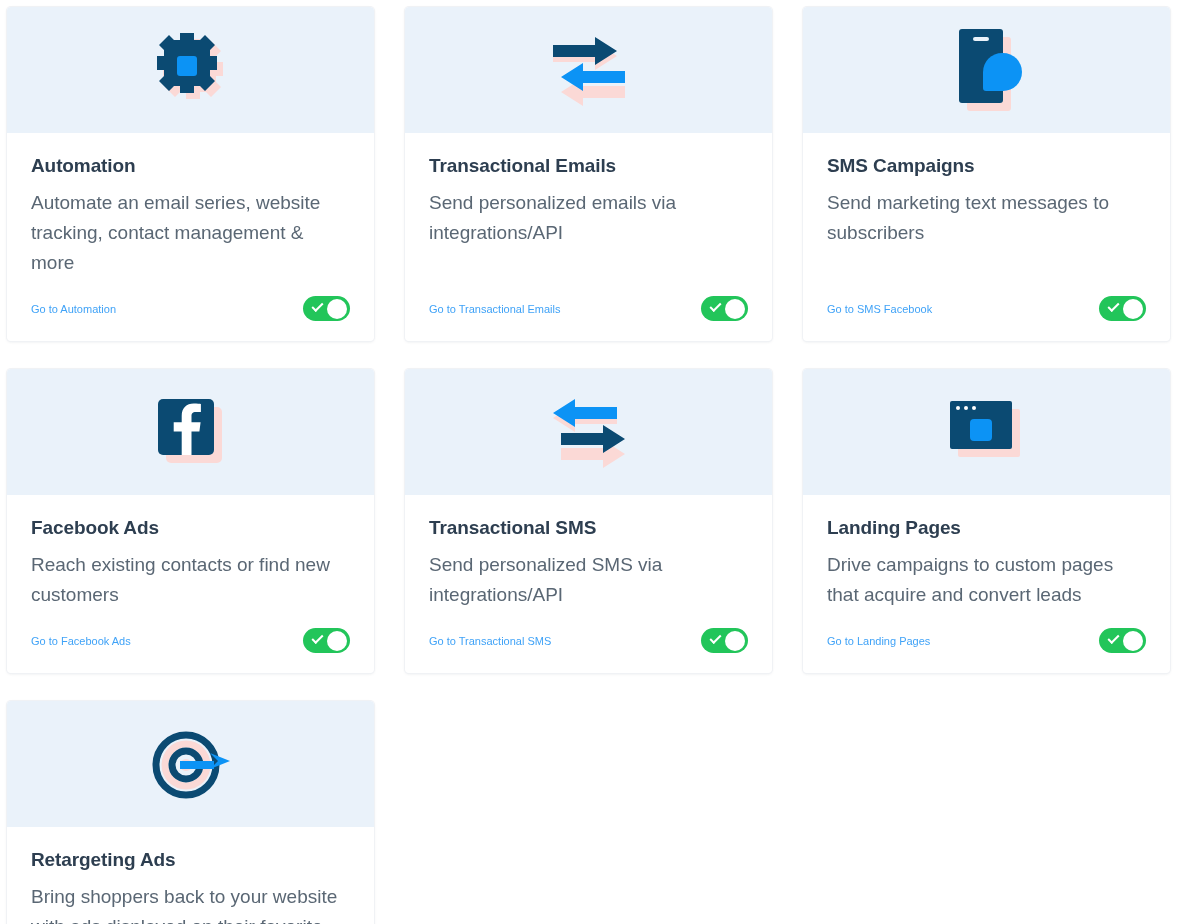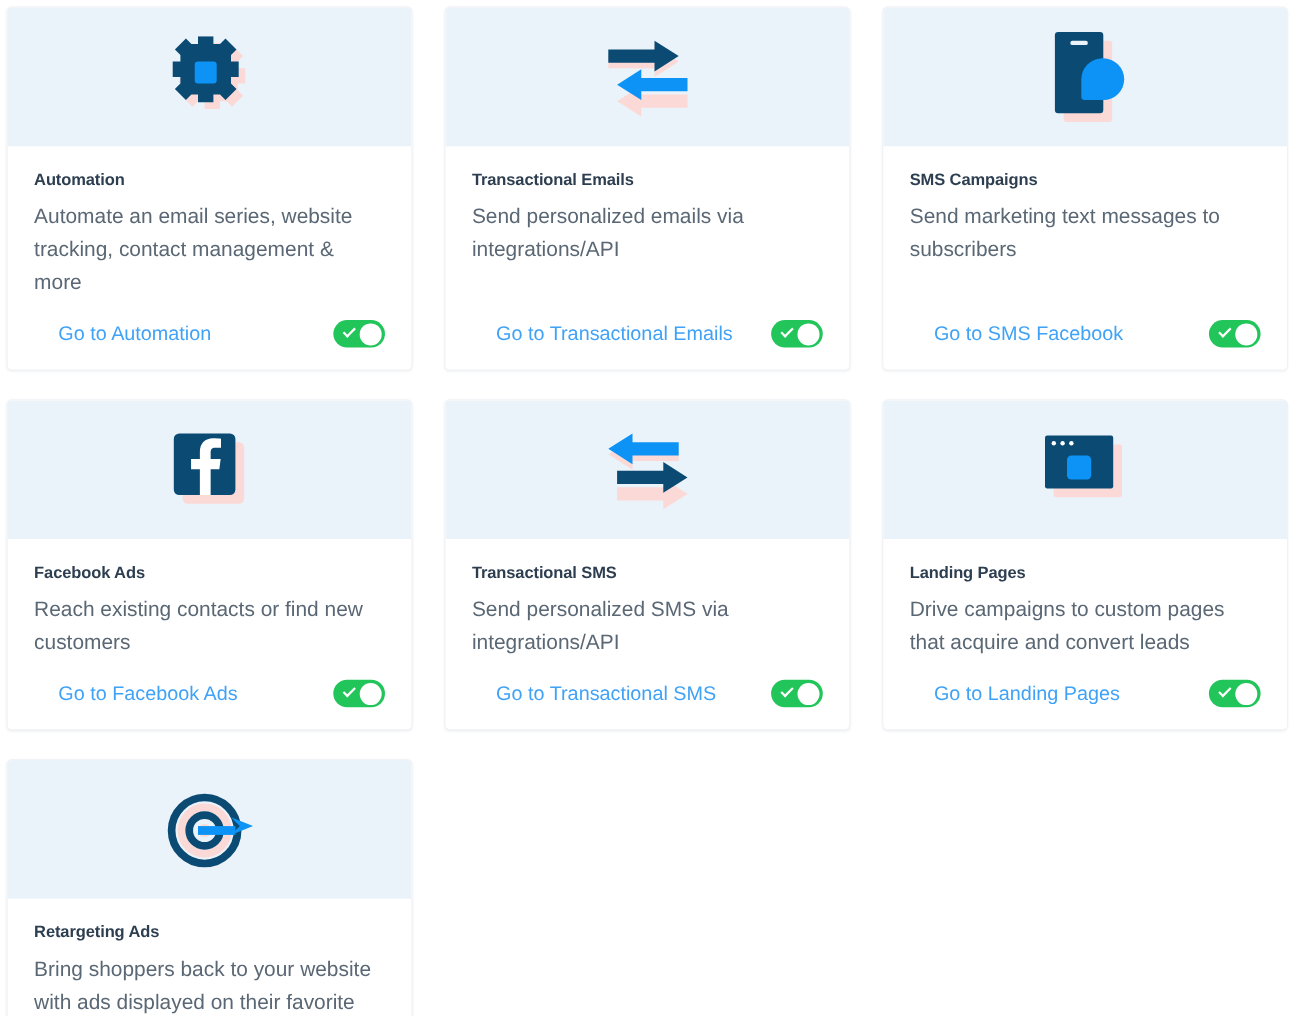--- a/index.html
+++ b/index.html
@@ -42,21 +42,21 @@
   .card-media svg { display: block; }
 
   .card-body {
     padding: 22px 24px 20px 24px;
     display: flex;
     flex-direction: column;
     flex: 1;
   }
 
   .card-title {
-    font-size: 15px;
+    font-size: 19px;
     font-weight: bold;
     color: #2d3e50;
     letter-spacing: -0.1px;
     margin-bottom: 11px;
   }
 
   .card-desc {
     font-size: 19px;
     line-height: 1.58;
     color: #5a6774;
@@ -65,25 +65,24 @@
   }
 
   .card-footer {
     margin-top: auto;
     display: flex;
     align-items: center;
     justify-content: space-between;
   }
 
   .card-link {
-    font-size: 18px;
+    font-size: 11px;
     color: #3fa2f7;
     text-decoration: none;
     cursor: pointer;
-    margin-left: 22px;
   }
 
   .toggle {
     width: 47px;
     height: 25px;
     border-radius: 13px;
     background: #22c55a;
     position: relative;
     cursor: pointer;
     flex: none;

